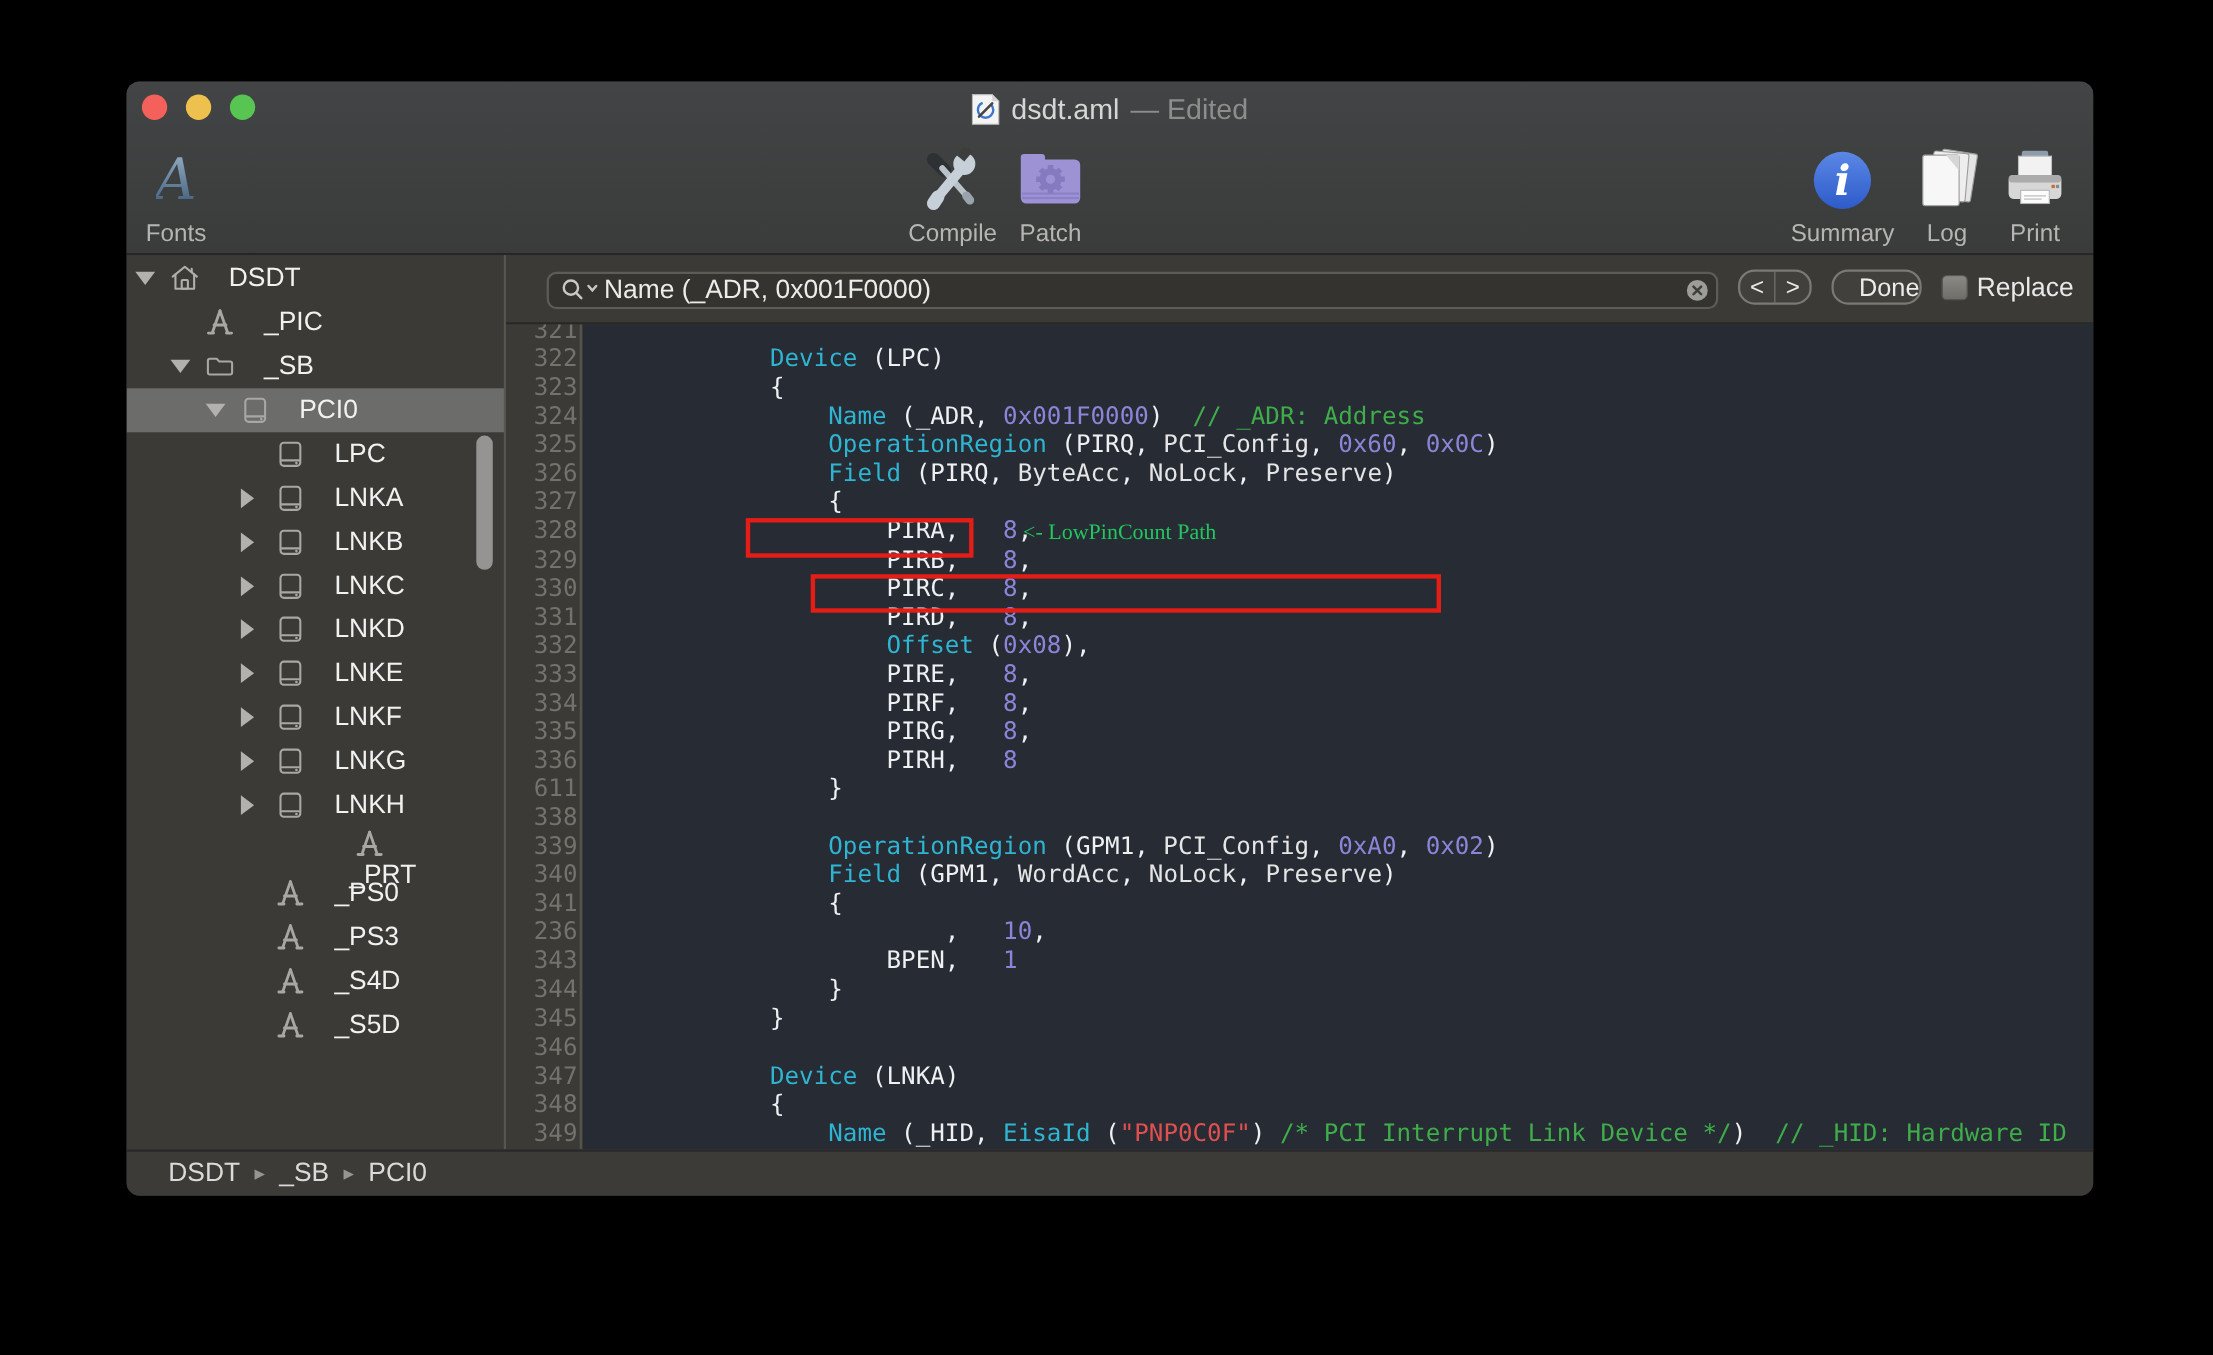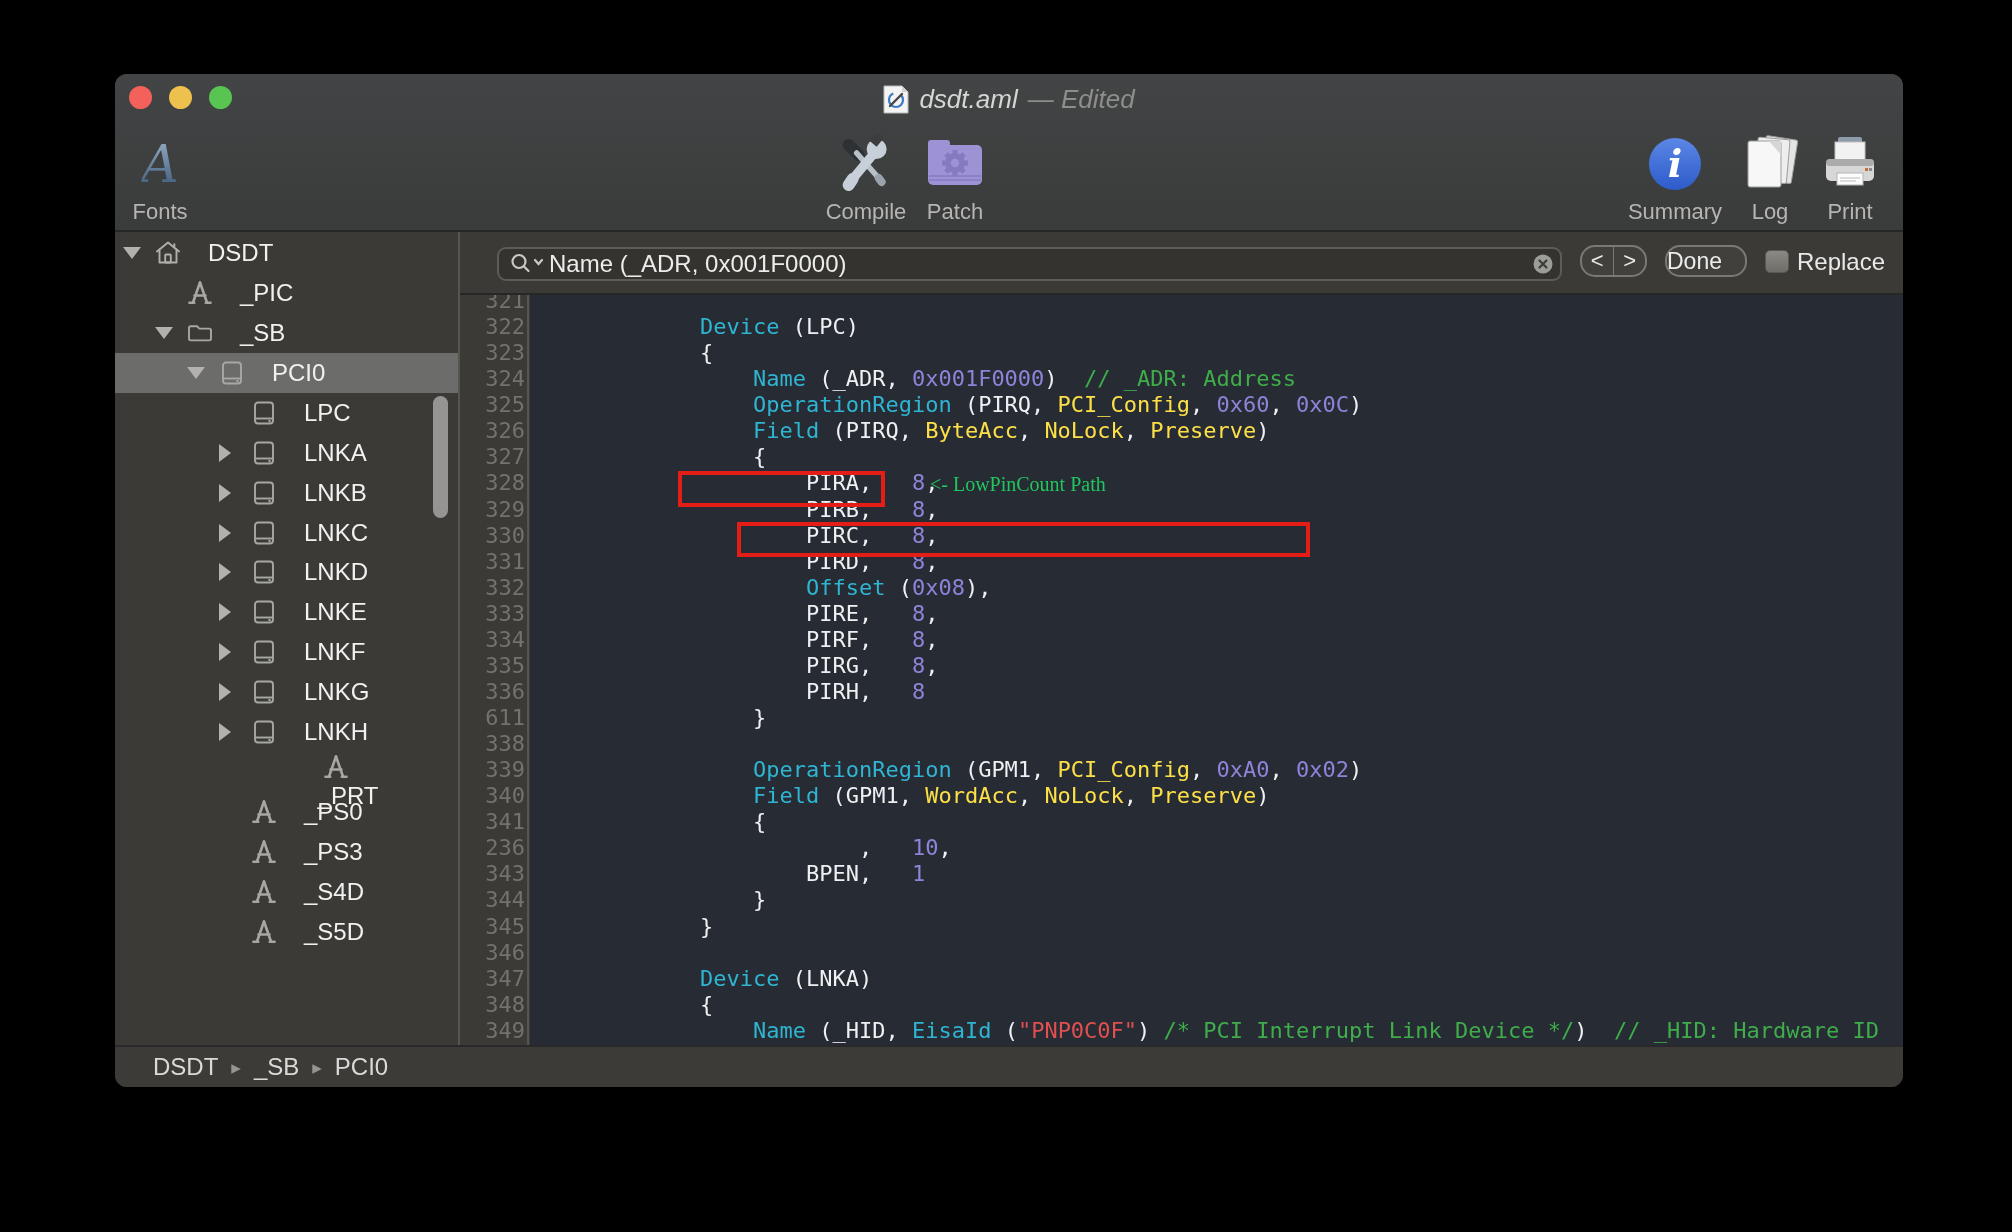--- a/index.html
+++ b/index.html
@@ -8,21 +8,21 @@
   #win{position:absolute;left:115px;top:74px;width:1788px;height:1013px;border-radius:12px;
     background:#3b3a37;box-shadow:0 40px 100px rgba(0,0,0,.8);overflow:hidden;}
   
   #header{position:absolute;left:0;top:0;width:100%;height:158px;
     background:linear-gradient(#424445,#3a3c3c);border-bottom:2px solid #262625;box-sizing:border-box;}
   .light{position:absolute;top:12px;width:23px;height:23px;border-radius:50%;}
   #light-close{left:14px;background:#f4615a;}
   #light-min{left:54px;background:#eec04e;}
   #light-zoom{left:94px;background:#58c452;}
   #title-row{position:absolute;left:0;top:8px;width:100%;height:34px;display:flex;
-    align-items:center;justify-content:center;gap:10px;font-style:italic;}
+    align-items:center;justify-content:center;gap:10px;}
   #title-text{font-size:26px;color:#d6d6d4;}
   #title-suffix{font-size:26px;color:#8d8d8b;}
   .tb-item{position:absolute;top:50px;height:100px;display:flex;flex-direction:column;
     align-items:center;justify-content:flex-end;transform:translateX(-50%);cursor:default;}
   .tb-icon{height:64px;display:flex;align-items:center;justify-content:center;margin-bottom:4px;}
   .tb-label{font-size:22px;color:#b6b5b2;line-height:24px;}
   #fonts-a{font-family:"DejaVu Serif","Liberation Serif",serif;font-style:italic;font-size:52px;
     background:linear-gradient(#96aec5,#3c5a78);-webkit-background-clip:text;background-clip:text;
     color:transparent;line-height:52px;}
   
@@ -48,37 +48,37 @@
   #search-field{position:absolute;left:37px;top:15px;width:1065px;height:34px;border:2px solid #5d5c57;
     border-radius:9px;background:#34332f;display:flex;align-items:center;box-sizing:border-box;}
   #search-input{flex:1;background:transparent;border:none;outline:none;color:#ececea;
     font-size:24px;font-family:"Liberation Sans",sans-serif;padding:0;}
   #clear-btn{margin-right:7px;flex:none;display:flex;}
   .seg{position:absolute;top:13px;height:32px;border:2px solid #7a7973;border-radius:15px;
     display:flex;align-items:center;box-sizing:border-box;background:rgba(255,255,255,.03);}
   #seg-nav{left:1120px;width:67px;}
   .seg-cell{width:31px;text-align:center;color:#e9e9e7;font-size:22px;line-height:28px;}
   #seg-divider{width:2px;height:28px;background:#7a7973;}
-  #done-btn{left:1205px;width:82px;justify-content:flex-start;}
+  #done-btn{left:1205px;width:82px;justify-content:flex-end;}
   #done-btn span{color:#ececea;font-size:23px;}
   #replace-box{position:absolute;left:1305px;top:18px;width:24px;height:23px;border-radius:5px;
     background:linear-gradient(#8a8984,#6e6d68);border:1px solid #595853;box-sizing:border-box;}
   #replace-label{position:absolute;left:1337px;top:16px;font-size:24px;color:#e9e9e7;}
   
   #code-bg{position:absolute;left:415px;top:63px;width:1373px;height:750px;background:#262b34;}
   #gutter{position:absolute;left:345px;top:63px;width:67px;height:750px;overflow:hidden;
     border-right:2px solid #56554e;background:#3b3a36;}
   #gutter-inner{position:absolute;left:0;top:-7px;width:65px;text-align:right;}
   .gnum{height:26.07px;line-height:26.07px;font-family:"DejaVu Sans Mono","Liberation Mono",monospace;
     font-size:22px;color:#73726c;}
   #code-area{position:absolute;left:415px;top:63px;width:1373px;height:750px;overflow:hidden;}
   #code-inner{position:absolute;left:64px;top:-7px;white-space:pre;}
   .code-line{height:26.07px;line-height:26.07px;font-family:"DejaVu Sans Mono","Liberation Mono",monospace;
     font-size:22px;color:#eef0f2;}
-  .tok-pl{color:#eef0f2;} .tok-kw{color:#2fb5d2;} .tok-ty{color:#fde047;}
+  .tok-pl{color:#eef0f2;} .tok-kw{color:#2fb5d2;} .tok-ty{color:#e5e5e5;}
   .tok-num{color:#8d84d8;} .tok-com{color:#3fae4a;} .tok-str{color:#e05050;}
   .redbox{position:absolute;border:4px solid #e51d17;box-sizing:border-box;}
   #redbox-device{left:563px;top:239px;width:207px;height:36px;}
   #redbox-name{left:622px;top:290px;width:573px;height:35px;}
   #arrow-note{position:absolute;left:815px;top:241px;font-size:20px;color:#22c55e;white-space:nowrap;font-family:Liberation Serif, serif;}
   
   #bottombar{position:absolute;left:0;top:971px;width:100%;height:42px;background:#3c3b38;
     border-top:2px solid #29292b;box-sizing:border-box;display:flex;align-items:center;}
   #breadcrumb{display:flex;align-items:center;margin-left:38px;gap:13px;}
   .crumb{font-size:24px;color:#dadad8;}

